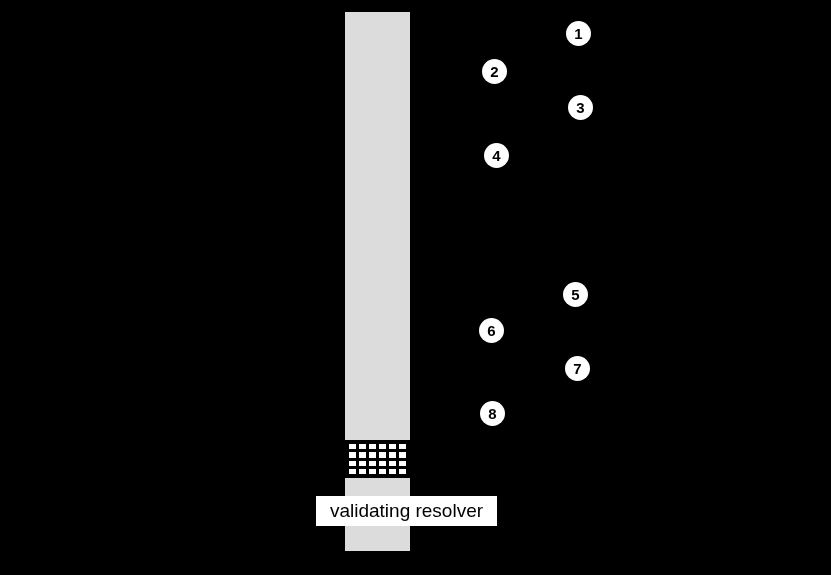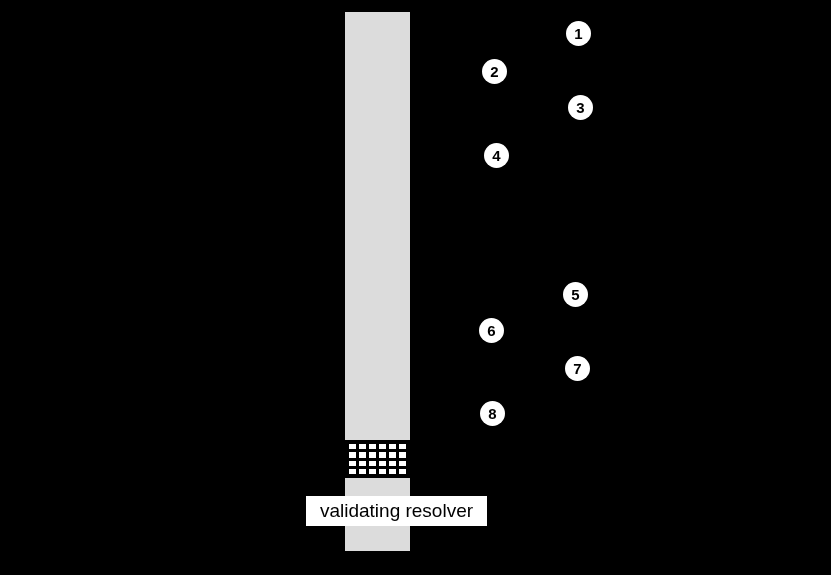--- a/index.html
+++ b/index.html
@@ -45,21 +45,21 @@
       grid-template-rows: repeat(4, 1fr);
       gap: 3px;
       padding: 4px;
       background: #000000;
     }
     .grid-block .cell {
       background: #ffffff;
     }
     .label-box {
       position: absolute;
-      left: 306px;
+      left: 316px;
       top: 496px;
       width: 181px;
       height: 30px;
       background: #ffffff;
       color: #000000;
       display: flex;
       align-items: center;
       justify-content: center;
       font-size: 19px;
       white-space: nowrap;

